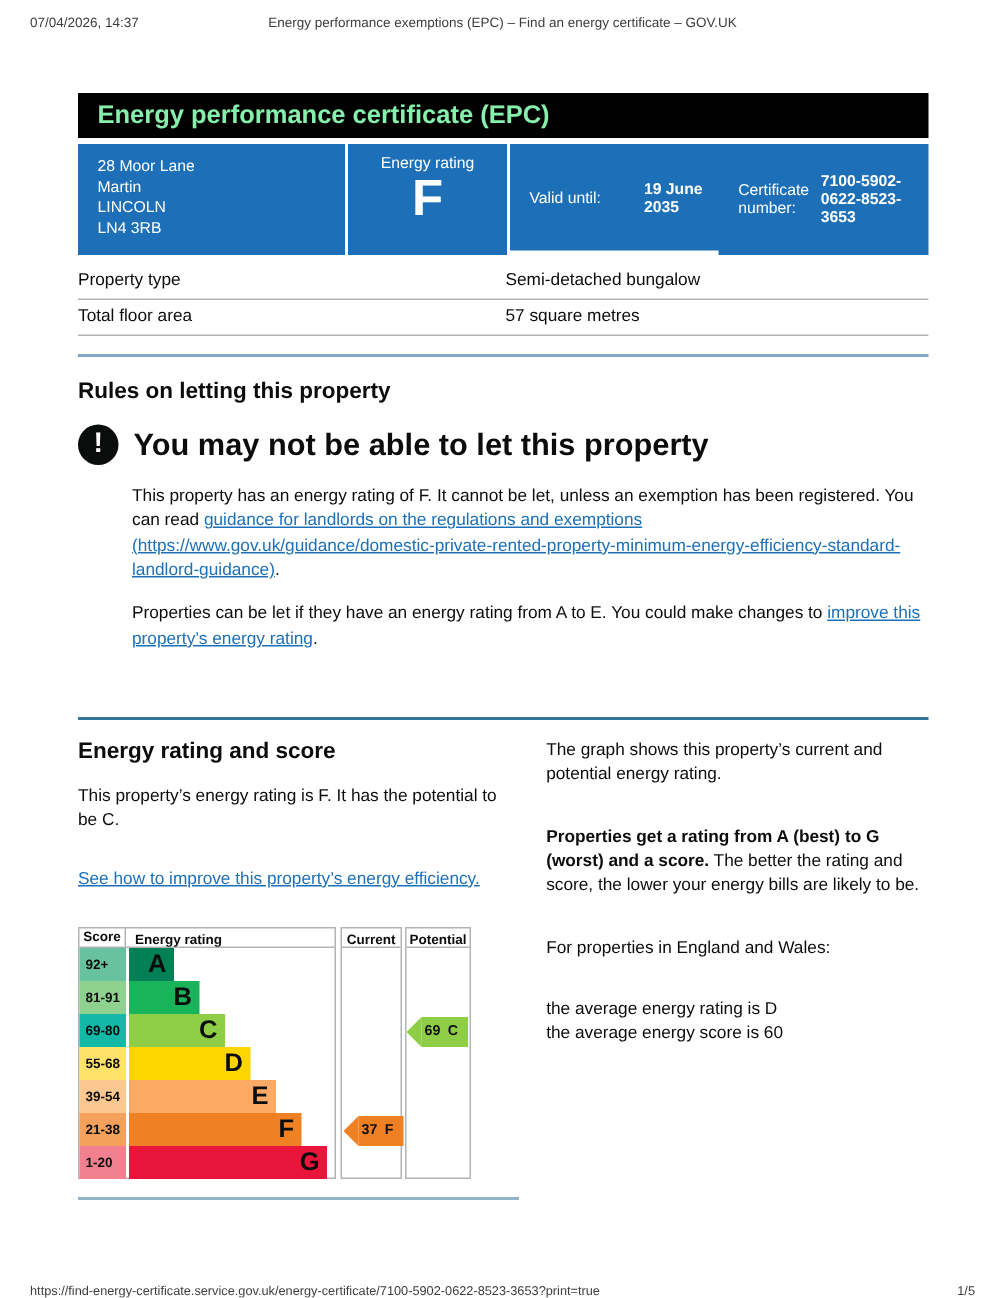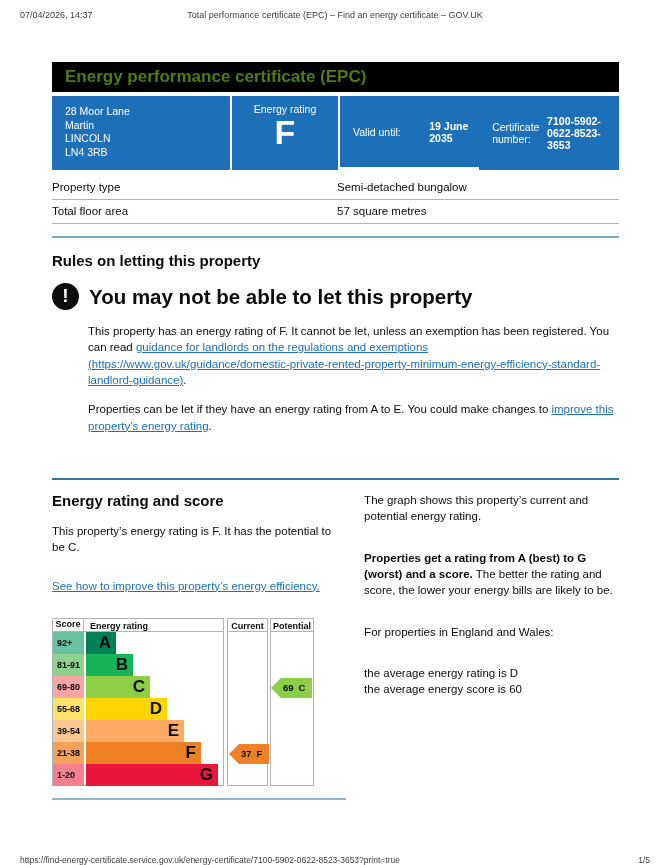--- a/index.html
+++ b/index.html
@@ -11,21 +11,21 @@
   
   .print-header { position:absolute; top:10px; left:0; right:0; height:12px;
     font-size:9px; color:#3d3d3d; }
   .ph-date { position:absolute; left:20px; top:0; }
   .ph-title { text-align:center; }
   .print-footer { position:absolute; bottom:0; left:20px; right:20px;
     display:flex; justify-content:space-between; font-size:8.5px; color:#3d3d3d; }
 
   .content { position:absolute; left:52px; top:62px; width:567px; }
 
-  .banner { background:#000; color:#4d7c0f; height:30px; line-height:30px;
+  .banner { background:#000; color:#86efac; height:30px; line-height:30px;
     padding-left:13px; font-size:17px; font-weight:bold; }
 
   .cert-box { margin-top:4px; background:#1d70b8; color:#fff; display:flex; height:74px; }
   .cb-addr { width:178px; padding:9px 0 0 13px; font-size:10.5px; line-height:13.5px; }
   .cb-rating { width:110px; border-left:2px solid #fff; border-right:2px solid #fff;
     text-align:center; padding-top:7px; }
   .cb-rating-label { font-size:10.5px; }
   .cb-rating-letter { font-size:34px; font-weight:bold; line-height:34px; }
   .cb-validity { flex:1; display:flex; flex-direction:row; }
   .cb-row { flex:1; display:flex; align-items:center; padding-left:13px; font-size:10.5px; }
@@ -83,21 +83,21 @@
   .arrow-body { display:flex; align-items:center; gap:5px; padding:0 7px 0 2px;
     font-weight:bold; font-size:9.5px; color:#0b0c0c; }
 </style>
 </head>
 <body>
 
 <div class="page">
 
   <div class="print-header">
     <span class="ph-date">07/04/2026, 14:37</span>
-    <div class="ph-title">Total performance certificate (EPC) – Find an energy certificate – GOV.UK</div>
+    <div class="ph-title">Energy performance exemptions (EPC) – Find an energy certificate – GOV.UK</div>
   </div>
 
   <div class="content">
 
     <div class="banner">Energy performance certificate (EPC)</div>
 
     <div class="cert-box">
       <div class="cb-addr">
         <div>28 Moor Lane</div>
         <div>Martin</div>
@@ -163,21 +163,21 @@
             <div id="epc-rows">
                 <div class="band-row">
                   <div class="score-cell" style="background: rgb(104, 194, 160);">92+</div>
                   <div class="band" style="background: rgb(0, 128, 84); width: 30px;">A</div>
                 </div>
                 <div class="band-row">
                   <div class="score-cell" style="background: rgb(143, 210, 143);">81-91</div>
                   <div class="band" style="background: rgb(25, 180, 89); width: 47px;">B</div>
                 </div>
                 <div class="band-row">
-                  <div class="score-cell" style="background: #fca5a5;">69-80</div>
+                  <div class="score-cell" style="background: #14b8a6;">69-80</div>
                   <div class="band" style="background: rgb(141, 206, 70); width: 64px;">C</div>
                 </div>
                 <div class="band-row">
                   <div class="score-cell" style="background: rgb(255, 226, 106);">55-68</div>
                   <div class="band" style="background: rgb(255, 213, 0); width: 81px;">D</div>
                 </div>
                 <div class="band-row">
                   <div class="score-cell" style="background: rgb(252, 199, 145);">39-54</div>
                   <div class="band" style="background: rgb(252, 170, 101); width: 98px;">E</div>
                 </div>

